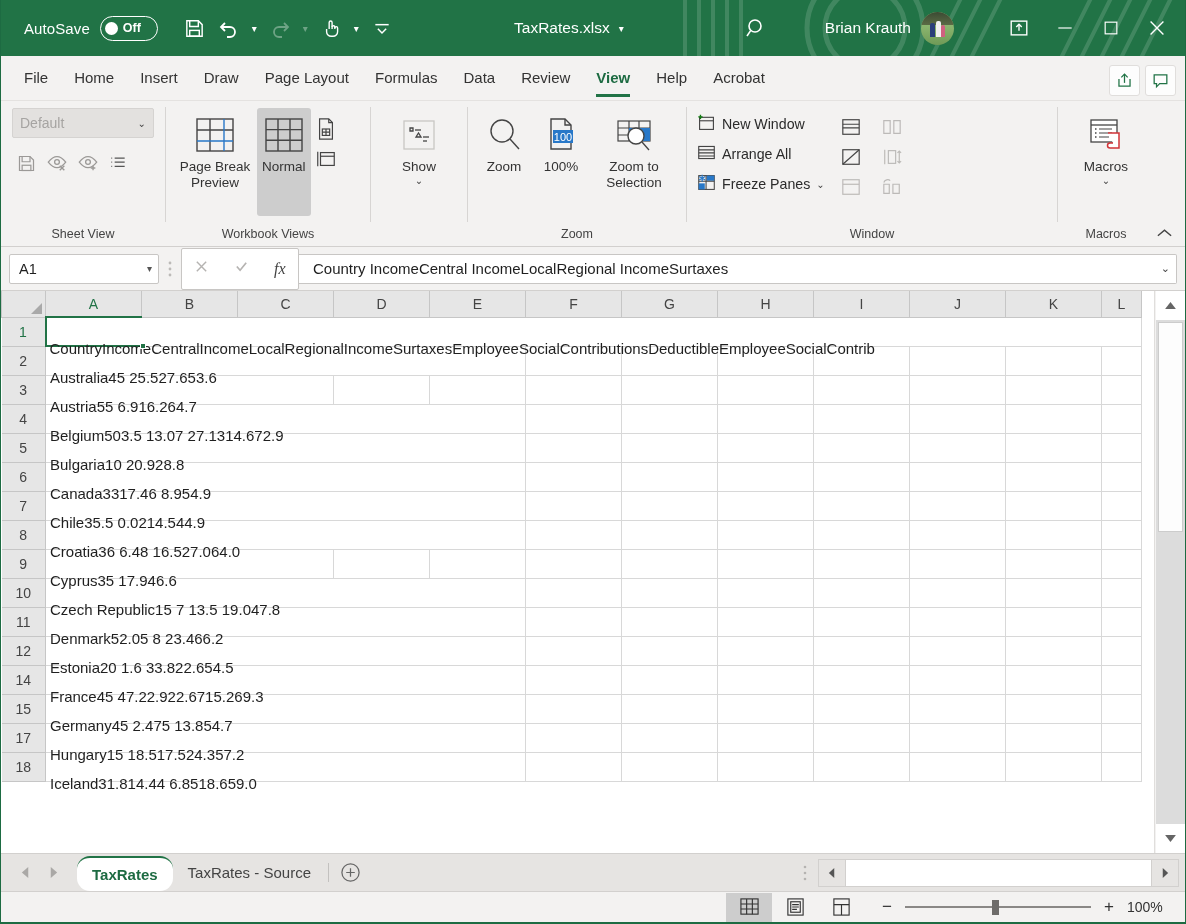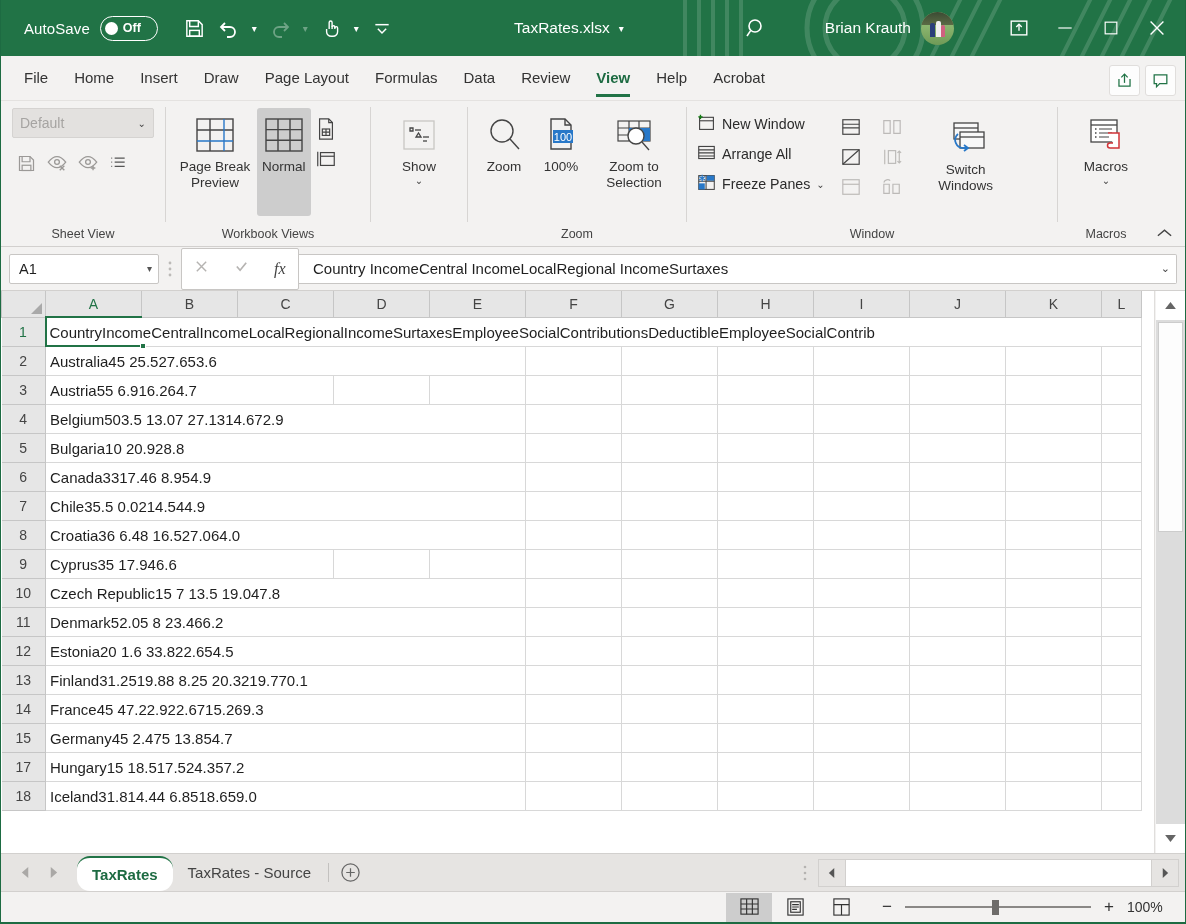--- a/index.html
+++ b/index.html
@@ -104,21 +104,21 @@
   .cornercell { width: 44px; background: #e6e6e6; border: 1px solid #c6c6c6; border-top:none; border-left:none;
                 position: relative; }
   .cornercell .tri { position:absolute; right: 3px; bottom: 3px; width: 0; height: 0;
                      border-left: 11px solid transparent; border-bottom: 11px solid #a9a9a9; }
   td.rowhead { width: 44px; height: 29px; background: #e6e6e6; border: 1px solid #c6c6c6; border-left: none;
                font-size: 14px; color: #444; text-align: center; vertical-align: middle; }
   td.rowhead.selr { color: #217346; }
   td.cell { height: 29px; border-right: 1px solid #d8d8d8; border-bottom: 1px solid #d8d8d8;
             font-size: 15px; color: #1f1f1f; padding: 0 2px 0 4px; vertical-align: middle;
             white-space: nowrap; position: relative; overflow: visible; }
-  td.cell .ovf { position: absolute; left: 4px; top: 0; height: 15px; line-height: 29px; white-space: nowrap; }
+  td.cell .ovf { position: absolute; left: 4px; top: 16px; height: 15px; line-height: 29px; white-space: nowrap; }
   td.cell.selcell { border: 2px solid #217346; padding: 0 1px 0 3px; z-index: 4;}
   td.cell.selcell .ovf { left: 3px; }
   .selhandle { position: absolute; width: 6px; height: 6px; background: #217346; border: 1px solid #fff;
                right: -4px; bottom: -4px; z-index: 6; }
   
   .vsb { width: 31px; background: #f3f2f1; border-left: 1px solid #e0dedc; display:flex; flex-direction:column;
          align-items:center; flex: none; }
   .sb-arrow { width: 29px; height: 29px; display:flex; align-items:center; justify-content:center; flex:none;
               background:#fff;}
   .vsb-track { flex: 1 1 auto; width: 29px; background: #dcdcdc; position: relative; }
@@ -516,33 +516,20 @@
             <svg width="22" height="20" viewBox="0 0 24 22" fill="none" stroke="#bcbab8" stroke-width="1.3">
               <path d="M3 8 h6 v10 H3 Z"></path>
                 <path d="M13 8 h7 v10 h-7 Z"></path>
               <path d="M3 6 C4 3 8 2 10 4"></path>
             </svg>
           </div>
         </div>
 
         <div class="grp-sep" style="margin:2px 4px 18px 8px"></div>
 
-        <div class="bigbtn" style="margin-left:4px">
-          <div class="ic">
-            <svg width="44" height="40" viewBox="0 0 44 40" fill="none">
-              <rect x="10" y="5" width="24" height="16" fill="#f8f8f8" stroke="#444" stroke-width="1.3"></rect>
-              <path d="M10 10 h24" stroke="#444" stroke-width="1.3"></path>
-              <rect x="16" y="14" width="24" height="16" fill="#f8f8f8" stroke="#444" stroke-width="1.3"></rect>
-              <path d="M16 19 h24" stroke="#444" stroke-width="1.3"></path>
-              <path d="M14 16 a8 8 0 0 0 6 14 h4" stroke="#2878c8" stroke-width="1.8" fill="none"></path>
-              <path d="M20 27 L24 30 L20 33" stroke="#2878c8" stroke-width="1.8" fill="none"></path>
-            </svg>
-          </div>
-          <div class="lb w2">Switch Windows</div>
-        </div>
       </div>
       <div class="grp-label">Window</div>
     </div>
     <div class="grp-sep"></div>
 
     <div class="grp" style="width:96px">
       <div class="grp-body" style="justify-content:center">
         <div class="bigbtn">
           <div class="ic">
             <svg width="44" height="40" viewBox="0 0 44 40" fill="none">
@@ -822,37 +809,20 @@
               <td class="cell" style="width: 96px;"></td>
               <td class="cell" style="width: 96px;"></td>
               <td class="cell" style="width: 96px;"></td>
               <td class="cell" style="width: 96px;"></td>
               <td class="cell" style="width: 96px;"></td>
               <td class="cell" style="width: 96px;"></td>
               <td class="cell" style="width: 96px;"></td>
               <td class="cell" style="width: 40px;"></td>
             </tr>
             <tr>
-              <td class="rowhead">13</td>
-              <td class="cell" style="width: 96px; border-right: none;">
-                <span class="ovf">Finland31.2519.88 8.25 20.3219.770.1</span>
-              </td>
-              <td class="cell" style="width: 96px; border-right: none;"></td>
-              <td class="cell" style="width: 96px; border-right: none;"></td>
-              <td class="cell" style="width: 96px; border-right: none;"></td>
-              <td class="cell" style="width: 96px;"></td>
-              <td class="cell" style="width: 96px;"></td>
-              <td class="cell" style="width: 96px;"></td>
-              <td class="cell" style="width: 96px;"></td>
-              <td class="cell" style="width: 96px;"></td>
-              <td class="cell" style="width: 96px;"></td>
-              <td class="cell" style="width: 96px;"></td>
-              <td class="cell" style="width: 40px;"></td>
-            </tr>
-            <tr>
               <td class="rowhead">14</td>
               <td class="cell" style="width: 96px; border-right: none;">
                 <span class="ovf">France45 47.22.922.6715.269.3</span>
               </td>
               <td class="cell" style="width: 96px; border-right: none;"></td>
               <td class="cell" style="width: 96px; border-right: none;"></td>
               <td class="cell" style="width: 96px; border-right: none;"></td>
               <td class="cell" style="width: 96px;"></td>
               <td class="cell" style="width: 96px;"></td>
               <td class="cell" style="width: 96px;"></td>

